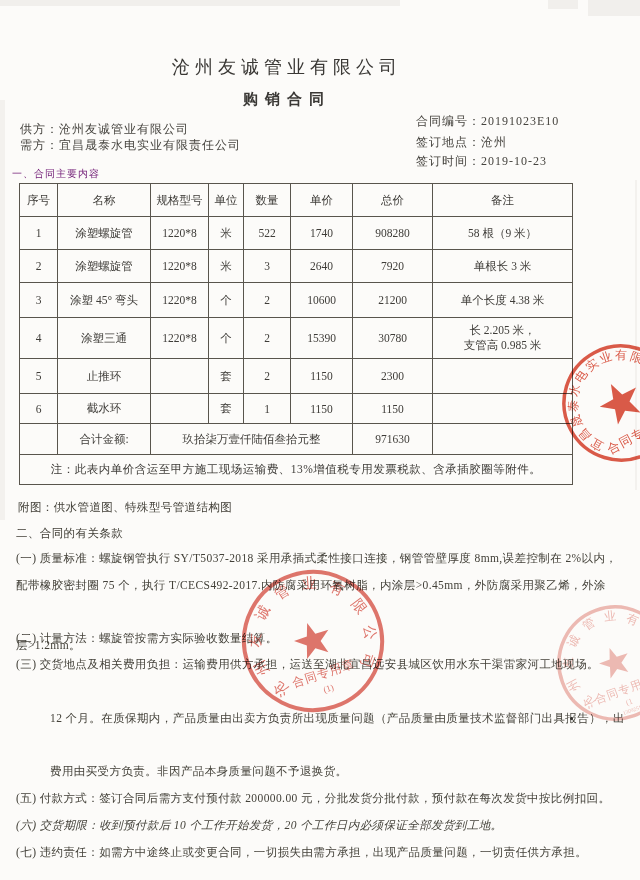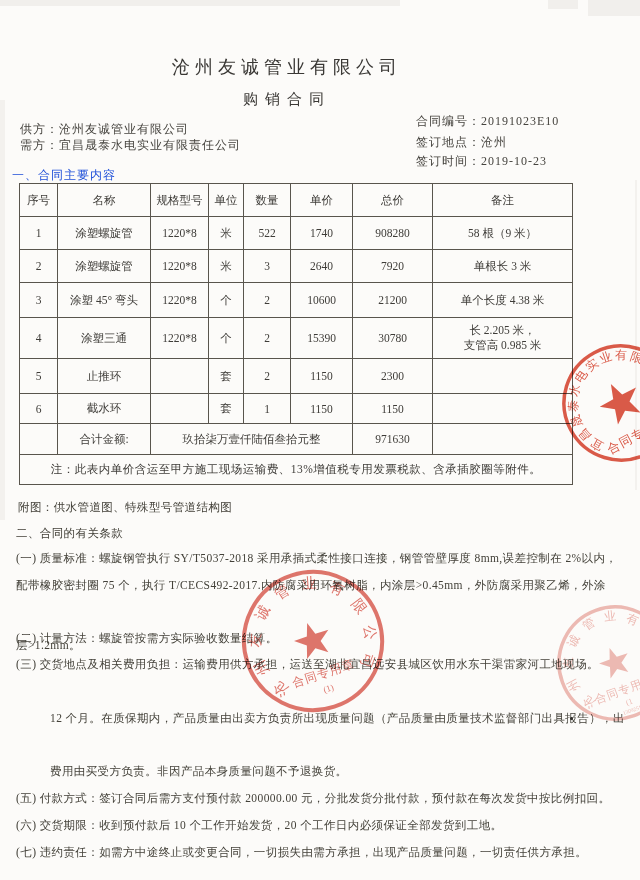--- a/index.html
+++ b/index.html
@@ -9,23 +9,23 @@
     background:#fcfbf9;overflow:hidden;
     font-family:"Liberation Serif","DejaVu Serif",serif;
     color:#413f3b;
   }
   .abs{position:absolute;white-space:nowrap;}
   
   .scan-strip{position:absolute;background:#f1efec;}
   .scan-edge{position:absolute;background:#efede9;opacity:.7;}
   
   .doc-title{left:0;top:55px;width:574px;text-align:center;font-size:18px;letter-spacing:5px;color:#3a3835;}
-  .doc-subtitle{left:0;top:90px;width:574px;text-align:center;font-size:15px;letter-spacing:7px;color:#3a3835;}
+  .doc-subtitle{left:0;top:90px;width:574px;text-align:center;font-size:15px;letter-spacing:7px;color:#3a3835;font-weight:bold;}
   .meta{font-size:12px;letter-spacing:1px;color:#45433e;}
-  .section-head{font-size:12px;letter-spacing:1px;color:#1d4ed8;}
+  .section-head{font-size:10px;letter-spacing:1px;color:#701a75;}
   
   table.main{
     position:absolute;left:19px;top:183px;width:553px;
     border-collapse:collapse;table-layout:fixed;
     font-size:11.5px;color:#3e3c38;
   }
   table.main td,table.main th{
     border:1px solid #59554d;text-align:center;vertical-align:middle;
     font-weight:normal;padding:0 2px;overflow:hidden;
   }
@@ -168,21 +168,21 @@
   <div class="tline section-head" style="left:16px;top:526px;">二、合同的有关条款</div>
 
   <div class="tline" style="left:16px;top:551px;">(一) 质量标准：螺旋钢管执行 SY/T5037-2018 采用承插式柔性接口连接，钢管管壁厚度 8mm,误差控制在 2%以内，</div>
   <div class="tline" style="left:16px;top:578px;">配带橡胶密封圈 75 个，执行 T/CECS492-2017.内防腐采用环氧树脂，内涂层&gt;0.45mm，外防腐采用聚乙烯，外涂</div>
   <div class="tline" style="left:16px;top:605px;margin-top:33px;">层&gt;1.2mm。</div>
   <div class="tline" style="left:16px;top:631px;">(二) 计量方法：螺旋管按需方实际验收数量结算。</div>
   <div class="tline" style="left:16px;top:657px;">(三) 交货地点及相关费用负担：运输费用供方承担，运送至湖北宜昌远安县城区饮用水东干渠雷家河工地现场。</div>
   <div class="tline indent" style="top:711px;">12 个月。在质保期内，产品质量由出卖方负责所出现质量问题（产品质量由质量技术监督部门出具报告），出</div>
   <div class="tline indent" style="top:764px;">费用由买受方负责。非因产品本身质量问题不予退换货。</div>
   <div class="tline" style="left:16px;top:791px;">(五) 付款方式：签订合同后需方支付预付款 200000.00 元，分批发货分批付款，预付款在每次发货中按比例扣回。</div>
-  <div class="tline" style="left:16px;top:818px;">(六) 交货期限：收到预付款后 10 个工作开始发货，20 个工作日内必须保证全部发货到工地。</div>
+  <div class="tline" style="left:16px;top:818px;font-style:italic;">(六) 交货期限：收到预付款后 10 个工作开始发货，20 个工作日内必须保证全部发货到工地。</div>
   <div class="tline" style="left:16px;top:845px;">(七) 违约责任：如需方中途终止或变更合同，一切损失由需方承担，出现产品质量问题，一切责任供方承担。</div>
 
   <div class="dot" style="left:570px;top:717px;"></div>
 
   <svg id="stamp-buyer" class="stamp" style="left:546px;top:328px;" width="150" height="150" viewBox="0 0 150 150">
     <g transform="translate(75,75) rotate(-28)" fill="#d84430">
       <circle r="57" fill="none" stroke-width="3.5" stroke="#d84430"></circle>
       <g>
           <text y="-44" transform="rotate(-122)" text-anchor="middle" font-size="12">宜</text>
           <text y="-44" transform="rotate(-103.23076923076923)" text-anchor="middle" font-size="12">昌</text>

